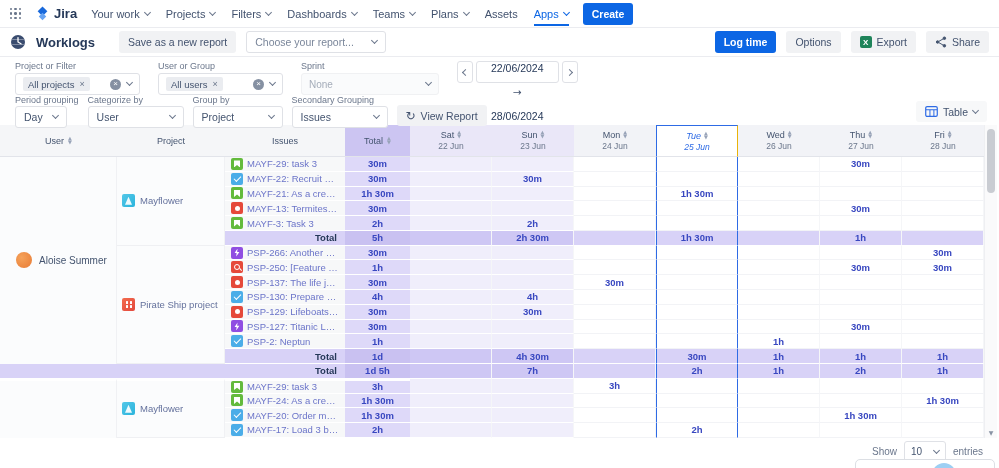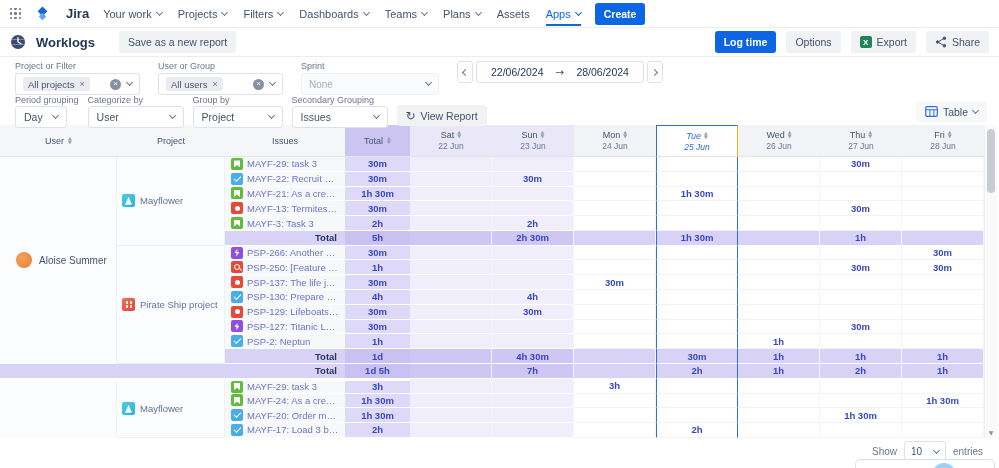--- a/index.html
+++ b/index.html
@@ -6,21 +6,21 @@
   body { width: 999px; height: 468px; overflow: hidden; background: #fff;
          font-family: "Liberation Sans", "DejaVu Sans", sans-serif; color: #42526E; }
   .page { position: relative; width: 999px; height: 468px; overflow: hidden; }
 
   
   .topnav { height: 28px; display: flex; align-items: center; justify-content: space-between;
             padding: 0 10px; border-bottom: 1px solid #EBECF0; }
   .nav-left { display: flex; align-items: center; gap: 14px; height: 28px; }
   .appgrid { width: 11px; height: 11px; display: grid; grid-template-columns: repeat(3,1fr); gap: 2px; cursor: pointer; }
   .appgrid i { width: 2.4px; height: 2.4px; background: #6B778C; border-radius: 50%; }
-  .brand { display: flex; align-items: center; gap: 16px; font-weight: bold; font-size: 13px; color: #253858; }
+  .brand { display: flex; align-items: center; gap: 4px; font-weight: bold; font-size: 13px; color: #253858; }
   .nav-items { display: flex; align-items: center; gap: 16px; height: 28px; }
   .nav-item { display: flex; align-items: center; gap: 5px; font-size: 11px; color: #42526E;
               height: 24px; cursor: pointer; }
   .nav-item.active { color: #0C66E4; box-shadow: inset 0 -2px 0 #0C66E4; }
   .nav-item.active .chev { border-color: #0C66E4; }
   .chev { width: 5px; height: 5px; border-right: 1.4px solid #6B778C; border-bottom: 1.4px solid #6B778C;
           display: inline-block; transform: rotate(45deg); margin-top: -3px; }
   .chev-l { transform: rotate(135deg); margin: 0; }
   .chev-r { transform: rotate(-45deg); margin: 0; }
   .btn { display: inline-flex; align-items: center; gap: 5px; background: #F1F2F4; border: none;
@@ -65,21 +65,21 @@
          display: inline-flex; align-items: center; gap: 5px; }
   .tagx { font-size: 9px; color: #6B778C; cursor: pointer; }
   .clear-ic { width: 11px; height: 11px; border-radius: 50%; background: #8590A2; color: #fff;
               font-size: 8px; line-height: 1; display: flex; align-items: center; justify-content: center;
               margin-left: auto; cursor: pointer; }
   .grow { flex: 1; }
   .dr-wrap { display: flex; align-items: center; gap: 3px; }
   .dr-arrowbtn { width: 16px; height: 22px; border: 1px solid #DFE1E6; border-radius: 3px;
                  display: flex; align-items: center; justify-content: center; cursor: pointer; background: #fff; }
   .dr-box { height: 22px; border: 1px solid #DFE1E6; border-radius: 3px; display: flex; align-items: center;
-            gap: 12px; padding: 0 14px; font-size: 10.5px; color: #253858; }
+            gap: 12px; padding: 0 14px; font-size: 10.5px; color: #253858; flex-direction: column; }
   .dr-arrow { color: #44546F; font-family: "DejaVu Sans", sans-serif; }
 
   
   .grouping { display: flex; gap: 9px; padding: 0 10px 0 15px; height: 30px; position: relative; align-items: flex-start; }
   .grouping .flabel { margin-bottom: 1px; }
   .gsel-sm  { width: 52px; }  .gsel-md { width: 96px; }  .gsel-lg { width: 90px; }
   .viewbtn { margin-top: 10px; height: 21px; }
   .refresh-ic { font-size: 12px; line-height: 1; font-family: "DejaVu Sans", sans-serif; color: #42526E; }
   .tablebtn { position: absolute; right: 12px; top: 6px; height: 21px; background: #F7F8F9; }
 
@@ -217,20 +217,24 @@
   </header>
 
   <div class="reportbar">
     <svg width="16" height="16" viewBox="0 0 16 16">
         <circle cx="8" cy="8" r="7" fill="#3A4C6F"></circle>
         <path d="M8 3.6V8l3 1.8" stroke="#fff" stroke-width="1.3" fill="none" stroke-linecap="round"></path>
         <path d="M2.2 5.5h11.6M2.2 10.5h11.6" stroke="rgba(255,255,255,.45)" stroke-width=".8" fill="none"></path>
       </svg>
     <span class="rb-title">Worklogs</span>
     <button class="btn">Save as a new report</button>
+    <span class="select" style="width:140px">
+      <span class="ph">Choose your report...</span>
+      <i class="chev"></i>
+    </span>
     <span class="rb-spacer"></span>
     <button class="btn btn-primary">Log time</button>
     <button class="btn">Options</button>
     <button class="btn">
       <span class="xlsic">X</span>
       <span>Export</span>
     </button>
     <button class="btn">
       <svg width="12" height="12" viewBox="0 0 16 16">
           <g stroke="#44546F" stroke-width="1.3" fill="#44546F">

